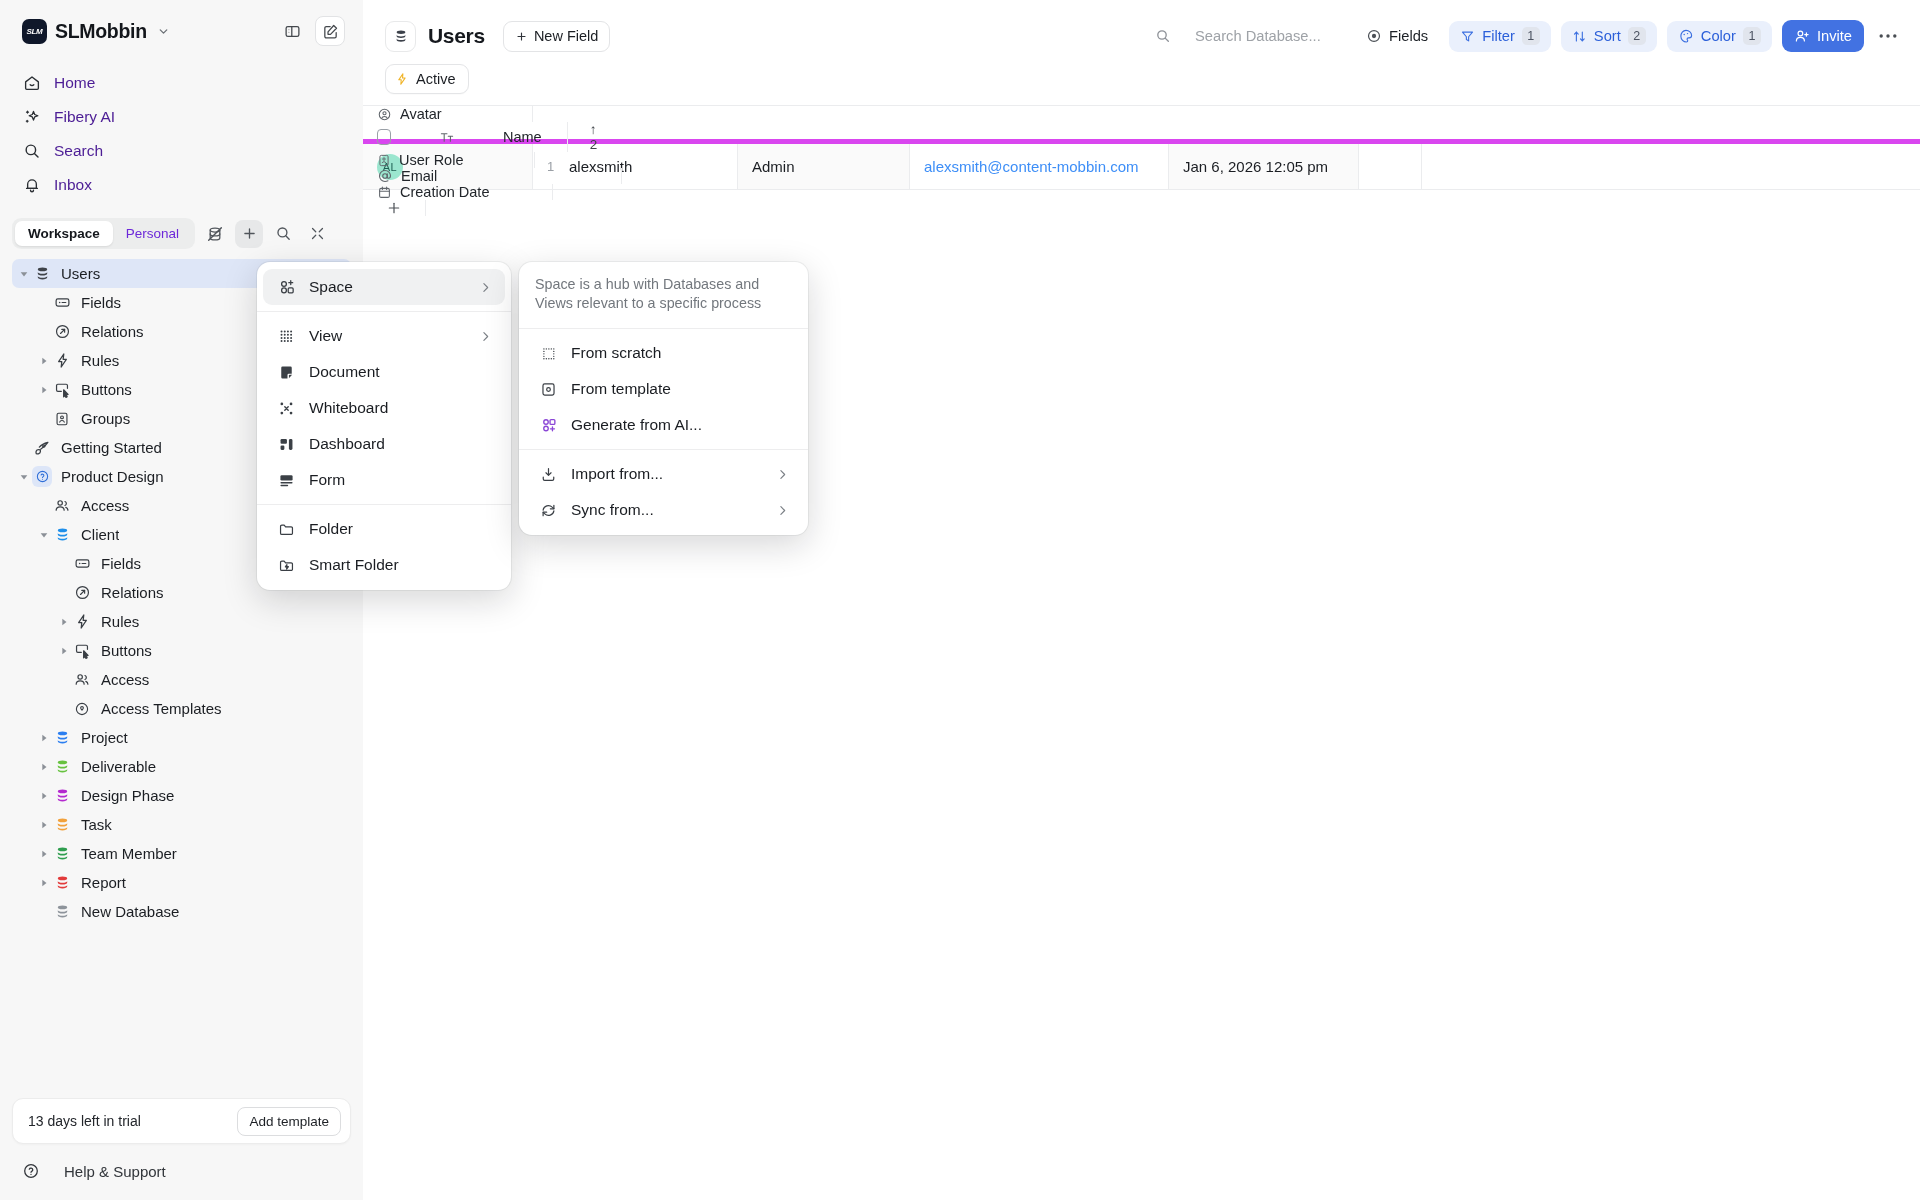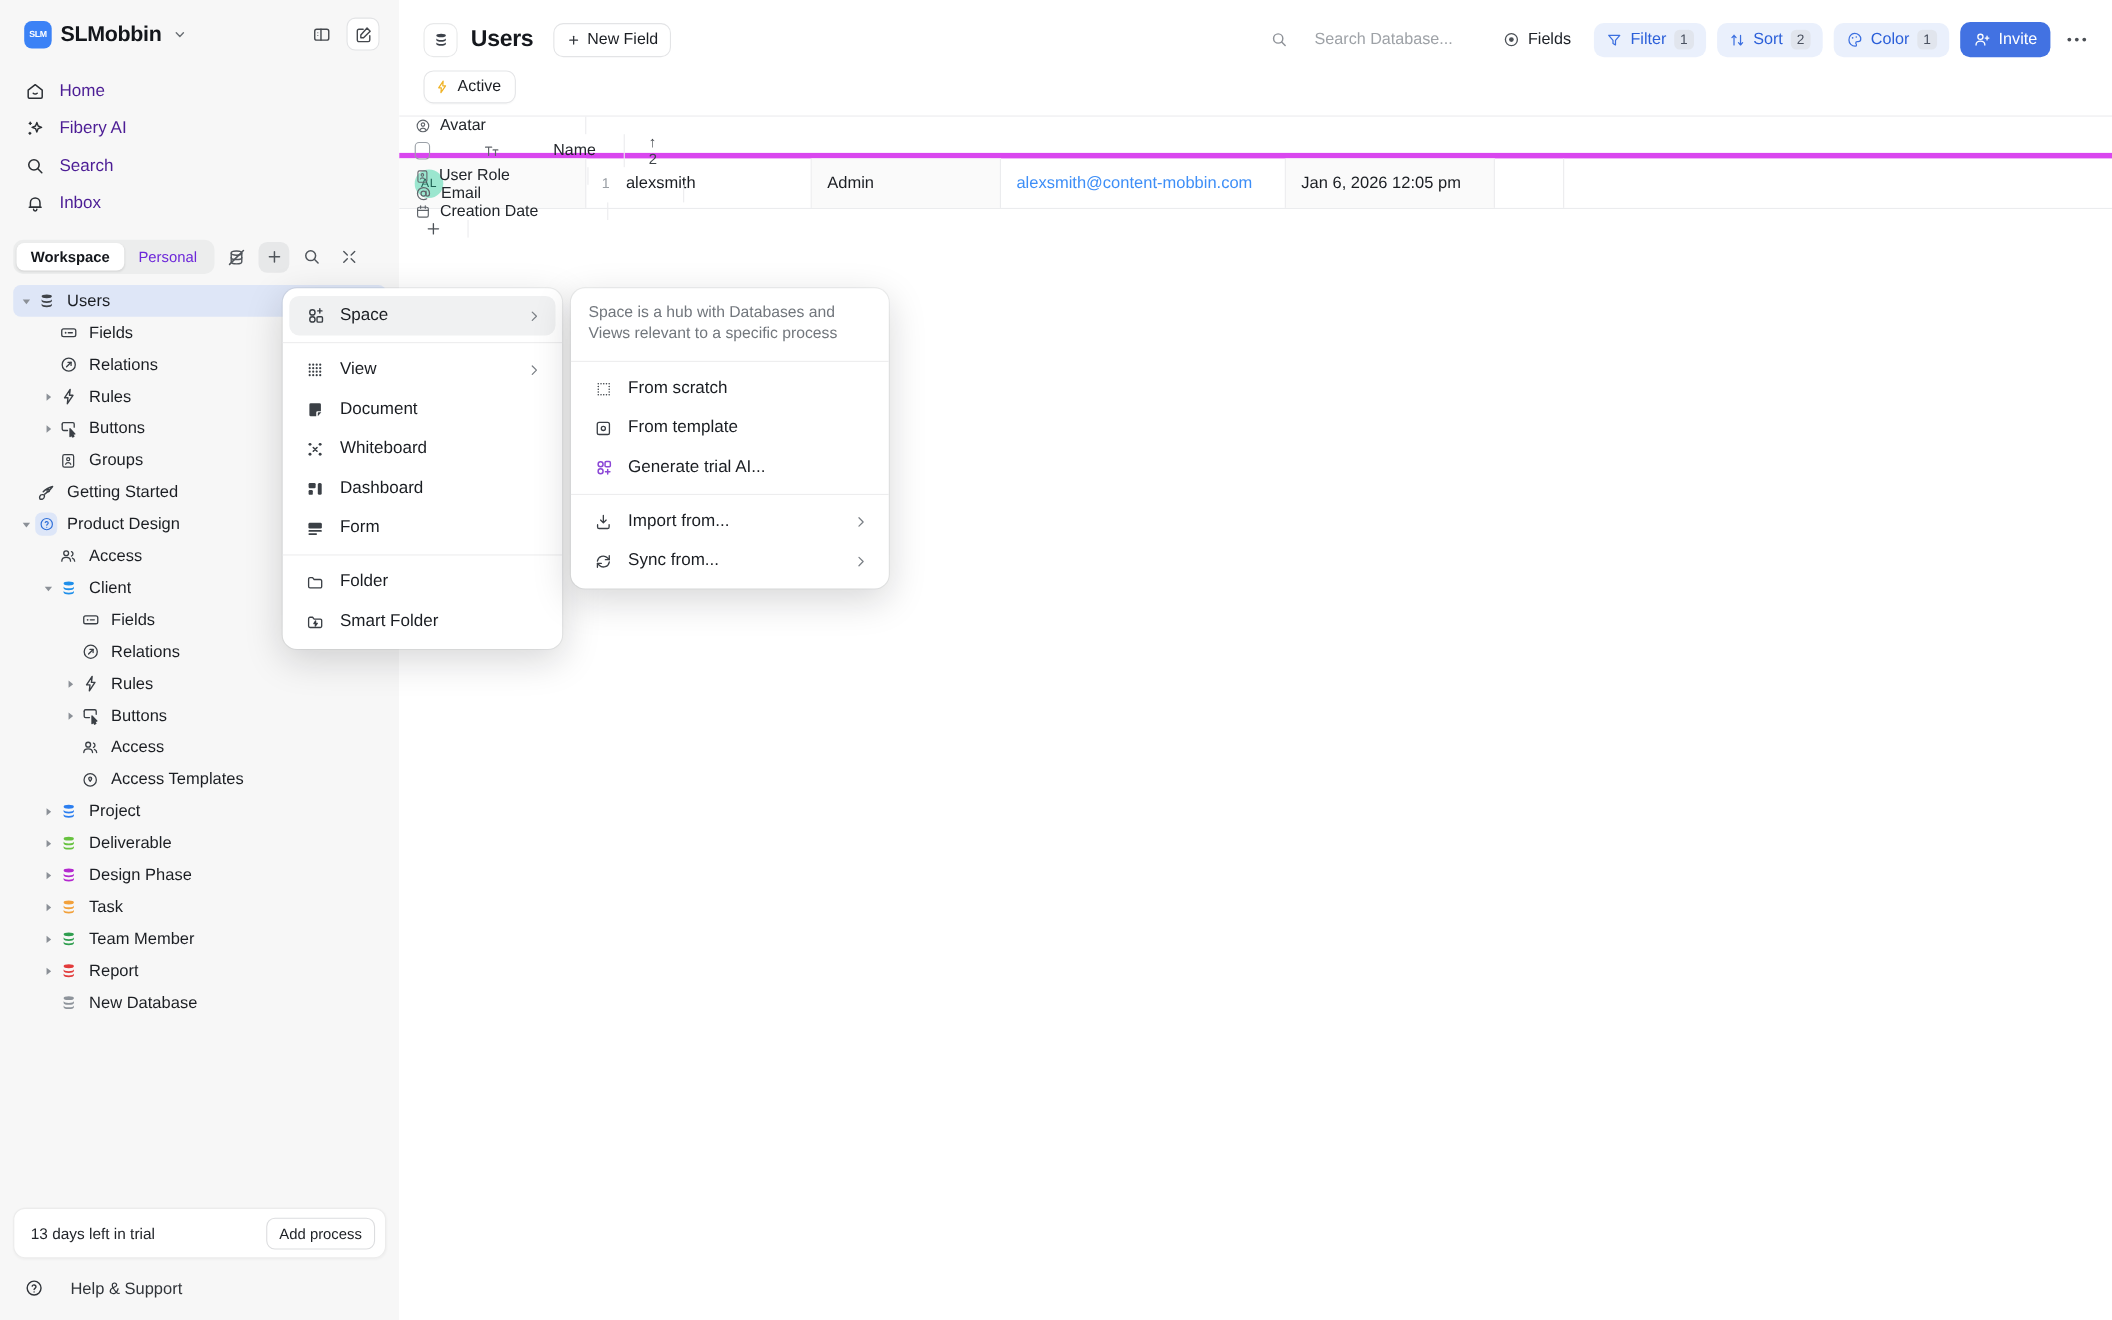--- a/index.html
+++ b/index.html
@@ -19,25 +19,26 @@
     display: flex; flex-direction: column;
     position: relative;
     flex: none;
   }
   .sb-header {
     height: 62px; display: flex; align-items: center;
     padding: 0 18px 0 22px; gap: 8px;
   }
   .logo-badge {
     width: 25px; height: 25px; border-radius: 7px;
-    background: #3b82f6; color: #fff;
+    background: #0f172a; color: #fff;
     font-size: 8px; font-weight: bold;
     display: flex; align-items: center; justify-content: center;
     letter-spacing: -0.3px;
     flex: none;
+    font-style: italic;
   }
   .ws-name { font-size: 19.5px; font-weight: bold; color: #13161b; letter-spacing: -0.3px; }
   .chev-sm { color: #6b7075; display:flex; align-items:center; margin-left: 2px;}
   .sb-header-spacer { flex: 1; }
   .hdr-icon-btn {
     width: 30px; height: 30px; border-radius: 8px;
     display: flex; align-items: center; justify-content: center;
     color: #44484d;
   }
   .hdr-icon-btn.boxed { border: 1px solid #e2e3e5; background: #fff; }
@@ -615,21 +616,21 @@
               <path d="M5.4 15.5c0 1.4 3 2.5 6.6 2.5s6.6-1.1 6.6-2.5v2.3c0 1.4-3 2.5-6.6 2.5s-6.6-1.1-6.6-2.5z"></path>
             </svg>
           </span>
           <span class="tlabel">New Database</span>
         </div>
       </div>
 
     <div class="sb-footer">
       <div class="trial">
         <span class="trial-text">13 days left in trial</span>
-        <button class="trial-btn">Add process</button>
+        <button class="trial-btn">Add template</button>
       </div>
       <div class="help">
         <span class="ic">
           <svg width="18" height="18" viewBox="0 0 24 24" fill="none" stroke="currentColor" stroke-width="1.7" stroke-linecap="round">
               <circle cx="12" cy="12" r="8.4"></circle>
               <path d="M9.7 9.6a2.4 2.4 0 0 1 4.6.9c0 1.6-2.3 1.9-2.3 3.3"></path>
               <circle cx="12" cy="16.6" r=".85" fill="currentColor" stroke="none"></circle>
             </svg>
         </span>
         <span>Help &amp; Support</span>
@@ -967,21 +968,21 @@
       </div>
       <div class="mitem">
         <span class="mic">
           <svg width="18" height="18" viewBox="0 0 24 24" fill="none" stroke="#8b47d6" stroke-width="1.8" stroke-linecap="round" stroke-linejoin="round">
             <circle cx="8" cy="8" r="3"></circle>
             <rect x="13.4" y="4.8" width="6.4" height="6.4" rx="1.3"></rect>
             <circle cx="8" cy="16.6" r="3"></circle>
             <path d="M16.6 14.4v5.4M13.9 17.1h5.4"></path>
           </svg>
         </span>
-        <span>Generate trial AI...</span>
+        <span>Generate from AI...</span>
       </div>
       <div class="msep"></div>
       <div class="mitem">
         <span class="mic">
           <svg width="17" height="17" viewBox="0 0 24 24" fill="none" stroke="#3a3f45" stroke-width="1.7" stroke-linecap="round" stroke-linejoin="round">
             <path d="M12 3.6v9M8.4 9.6 12 13.2l3.6-3.6"></path>
             <path d="M4.6 15.6v2.8a2 2 0 0 0 2 2h10.8a2 2 0 0 0 2-2v-2.8"></path>
           </svg>
         </span>
         <span>Import from...</span>

